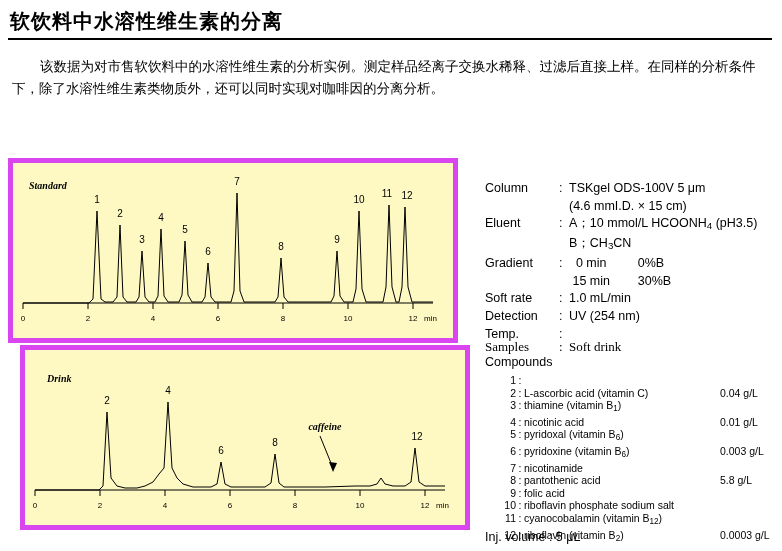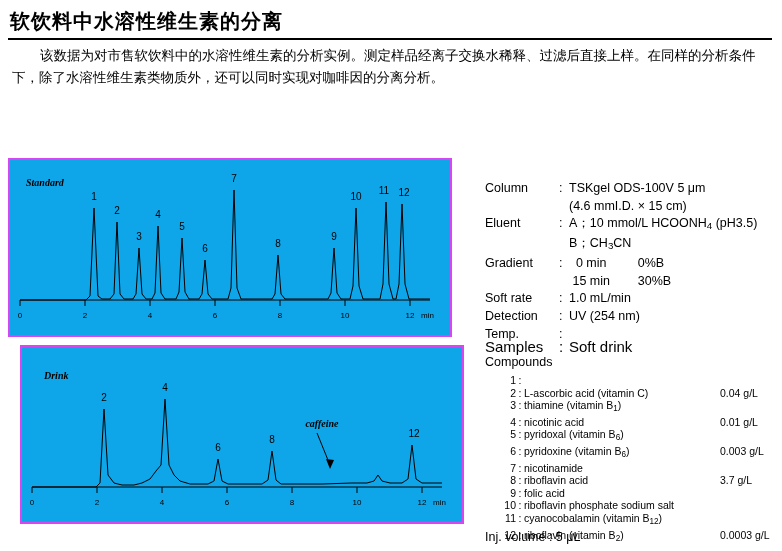--- a/index.html
+++ b/index.html
@@ -35,32 +35,32 @@
     left: 8px;
     top: 38px;
     width: 764px;
     height: 2px;
     background: #000000;
   }
   
   .intro {
     position: absolute;
     left: 12px;
-    top: 45px;
+    top: 56px;
     width: 758px;
     font-size: 13.5px;
     line-height: 22px;
     text-indent: 28px;
     font-family: Liberation Serif, serif;
   }
   
   .chrom {
     position: absolute;
-    border: 2px solid #d946ef;
-    background: #0ea5e9;
+    border: 5px solid #d946ef;
+    background: #fef9c3;
   }
   #chrom-standard {
     left: 8px;
     top: 158px;
     width: 440px;
     height: 175px;
   }
   #chrom-drink {
     left: 20px;
     top: 345px;
@@ -104,21 +104,22 @@
   }
   .grad-val {
     white-space: pre;
   }
   
   .samples {
     position: absolute;
     left: 485px;
     top: 338px;
     width: 292px;
-    font-size: 15px;
+    font-size: 13px;
+    font-family: Liberation Serif, serif;
   }
   .samples-row {
     display: flex;
     line-height: 17px;
   }
   .samples-key {
     width: 74px;
     flex: 0 0 74px;
   }
   .samples-colon {
@@ -374,22 +375,22 @@
     </div>
     <div class="compound-row">
       <div class="c-idx">7</div>
       <div class="c-sep">:</div>
       <div class="c-name">nicotinamide</div>
       <div class="c-conc"></div>
     </div>
     <div class="compound-row">
       <div class="c-idx">8</div>
       <div class="c-sep">:</div>
-      <div class="c-name">riboflavin acid</div>
-      <div class="c-conc">3.7 g/L</div>
+      <div class="c-name">pantothenic acid</div>
+      <div class="c-conc">5.8 g/L</div>
     </div>
     <div class="compound-row">
       <div class="c-idx">9</div>
       <div class="c-sep">:</div>
       <div class="c-name">folic acid</div>
       <div class="c-conc"></div>
     </div>
     <div class="compound-row">
       <div class="c-idx">10</div>
       <div class="c-sep">:</div>

